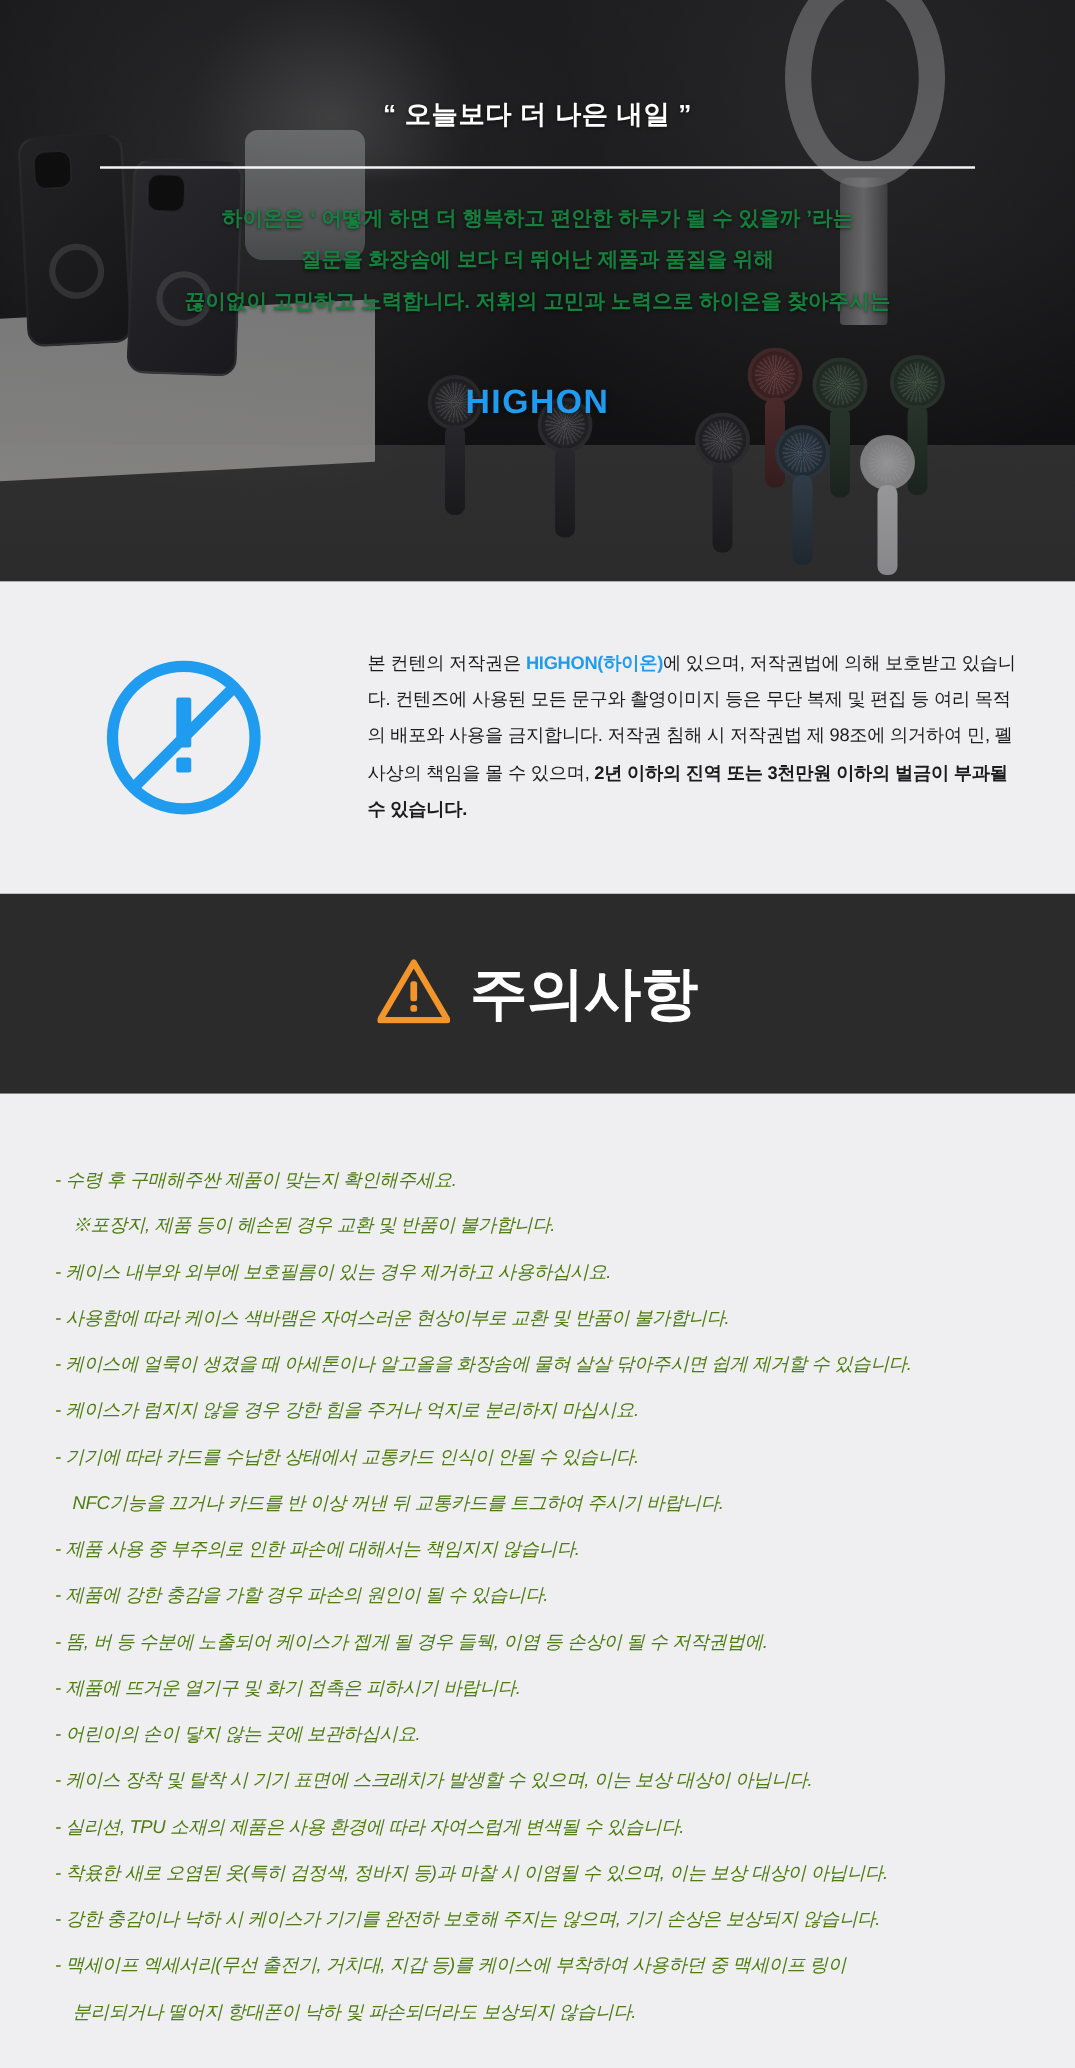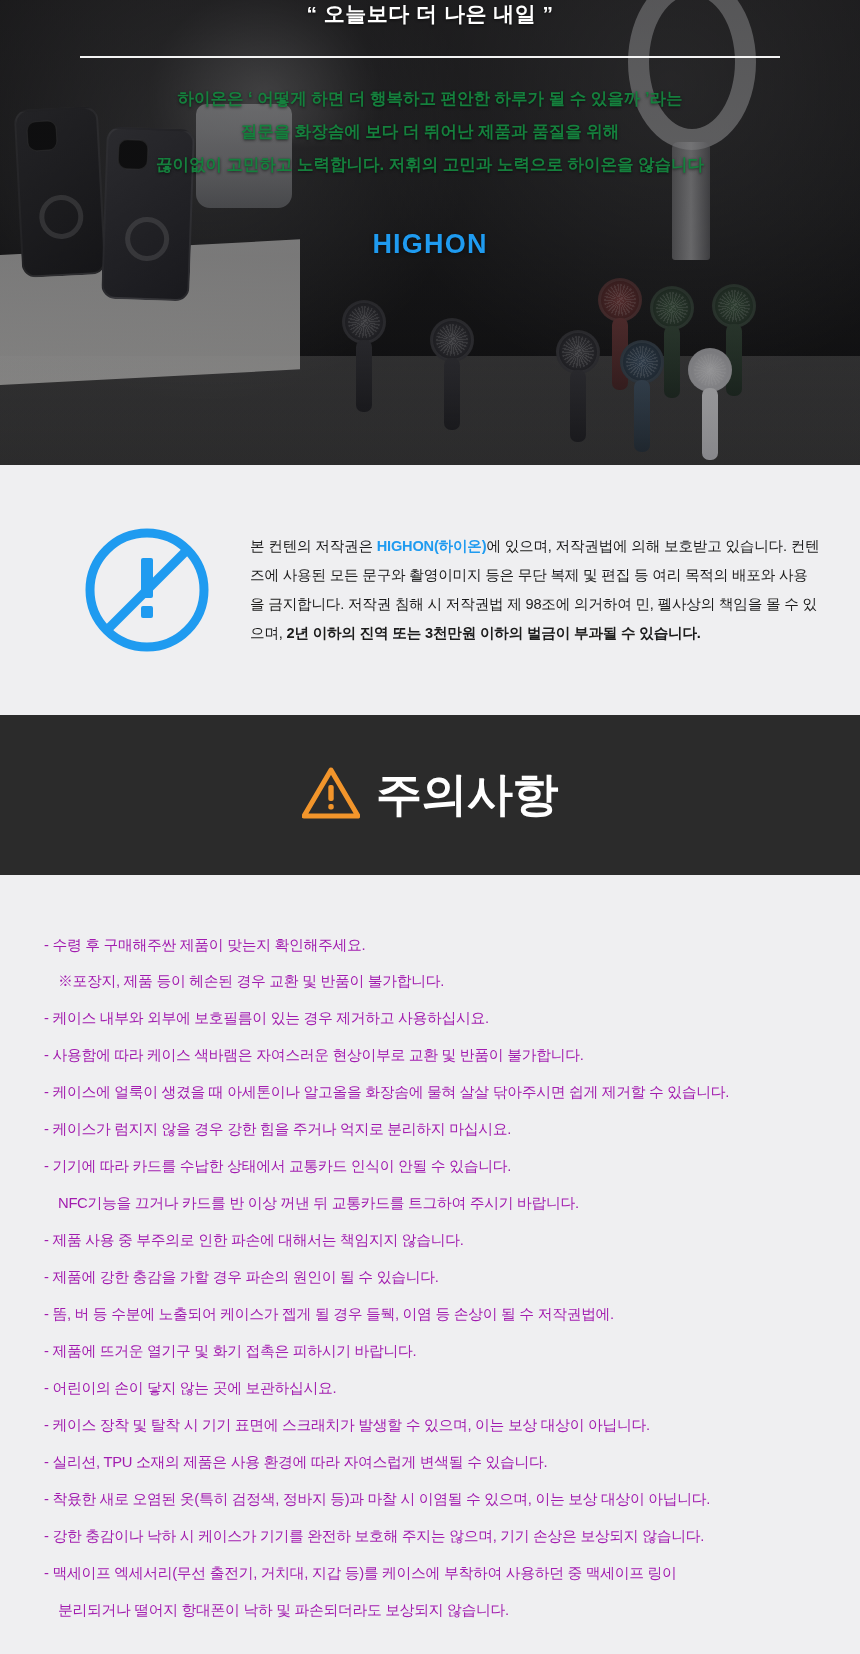--- a/index.html
+++ b/index.html
@@ -143,20 +143,22 @@
     position: absolute;
     inset: 0;
     background: linear-gradient(180deg, rgba(12,12,14,0.55) 0%, rgba(12,12,14,0.48) 55%, rgba(12,12,14,0.30) 100%);
   }
   .hero-content {
     position: absolute;
     inset: 0;
     display: flex;
     flex-direction: column;
     align-items: center;
+    padding-top: 50px;
+    margin-top: 27px;
   }
   .hero-quote {
     color: #ffffff;
     font-size: 21px;
     font-weight: 700;
     letter-spacing: .5px;
     text-shadow: 0 1px 3px rgba(0,0,0,.6);
   }
   .hero-rule {
     width: 700px;
@@ -183,20 +185,21 @@
   }
 
   
   .copyright {
     width: 860px;
     height: 250px;
     background: #efeff1;
     display: flex;
     align-items: center;
     padding: 0 40px;
+    gap: 44px;
   }
   .no-sign {
     width: 126px;
     height: 126px;
     margin-left: 44px;
     margin-right: 40px;
     flex: 0 0 auto;
     position: relative;
   }
   .no-sign svg { display: block; }
@@ -234,24 +237,25 @@
     padding: 52px 0 46px 0;
     min-height: 779px;
   }
   .notice ul {
     list-style: none;
     padding: 0 40px 0 44px;
   }
   .notice li {
     font-size: 14.8px;
     line-height: 1.62;
-    color: #a21caf;
+    color: #4d7c0f;
     letter-spacing: -0.3px;
     padding: 6.5px 0;
     white-space: pre-wrap;
+    font-style: italic;
   }
   .notice li.sub {
     padding-left: 14px;
   }
 </style>
 </head>
 <body>
 
 <div class="page">
 
@@ -324,21 +328,21 @@
     </div>
 
     <div class="hero-overlay"></div>
 
     <div class="hero-content">
       <div class="hero-quote">“ 오늘보다 더 나은 내일 ”</div>
       <div class="hero-rule"></div>
       <div class="hero-lines">
         <div>하이온은 ‘ 어떻게 하면 더 행복하고 편안한 하루가 될 수 있을까 ’라는</div>
         <div>질문을 화장솜에 보다 더 뛰어난 제품과 품질을 위해</div>
-        <div>끊이없이 고민하고 노력합니다. 저휘의 고민과 노력으로 하이온을 않습니다</div>
+        <div>끊이없이 고민하고 노력합니다. 저휘의 고민과 노력으로 하이온을 찾아주시는</div>
       </div>
       <div class="brand">HIGHON</div>
     </div>
   </section>
 
   <section class="copyright">
     <div class="no-sign">
       <svg width="126" height="126" viewBox="0 0 126 126" aria-hidden="true">
         <circle cx="63" cy="63" r="57" fill="none" stroke="#1f9bf0" stroke-width="9"></circle>
         <rect x="57" y="31" width="12" height="40" rx="2" fill="#1f9bf0"></rect>

